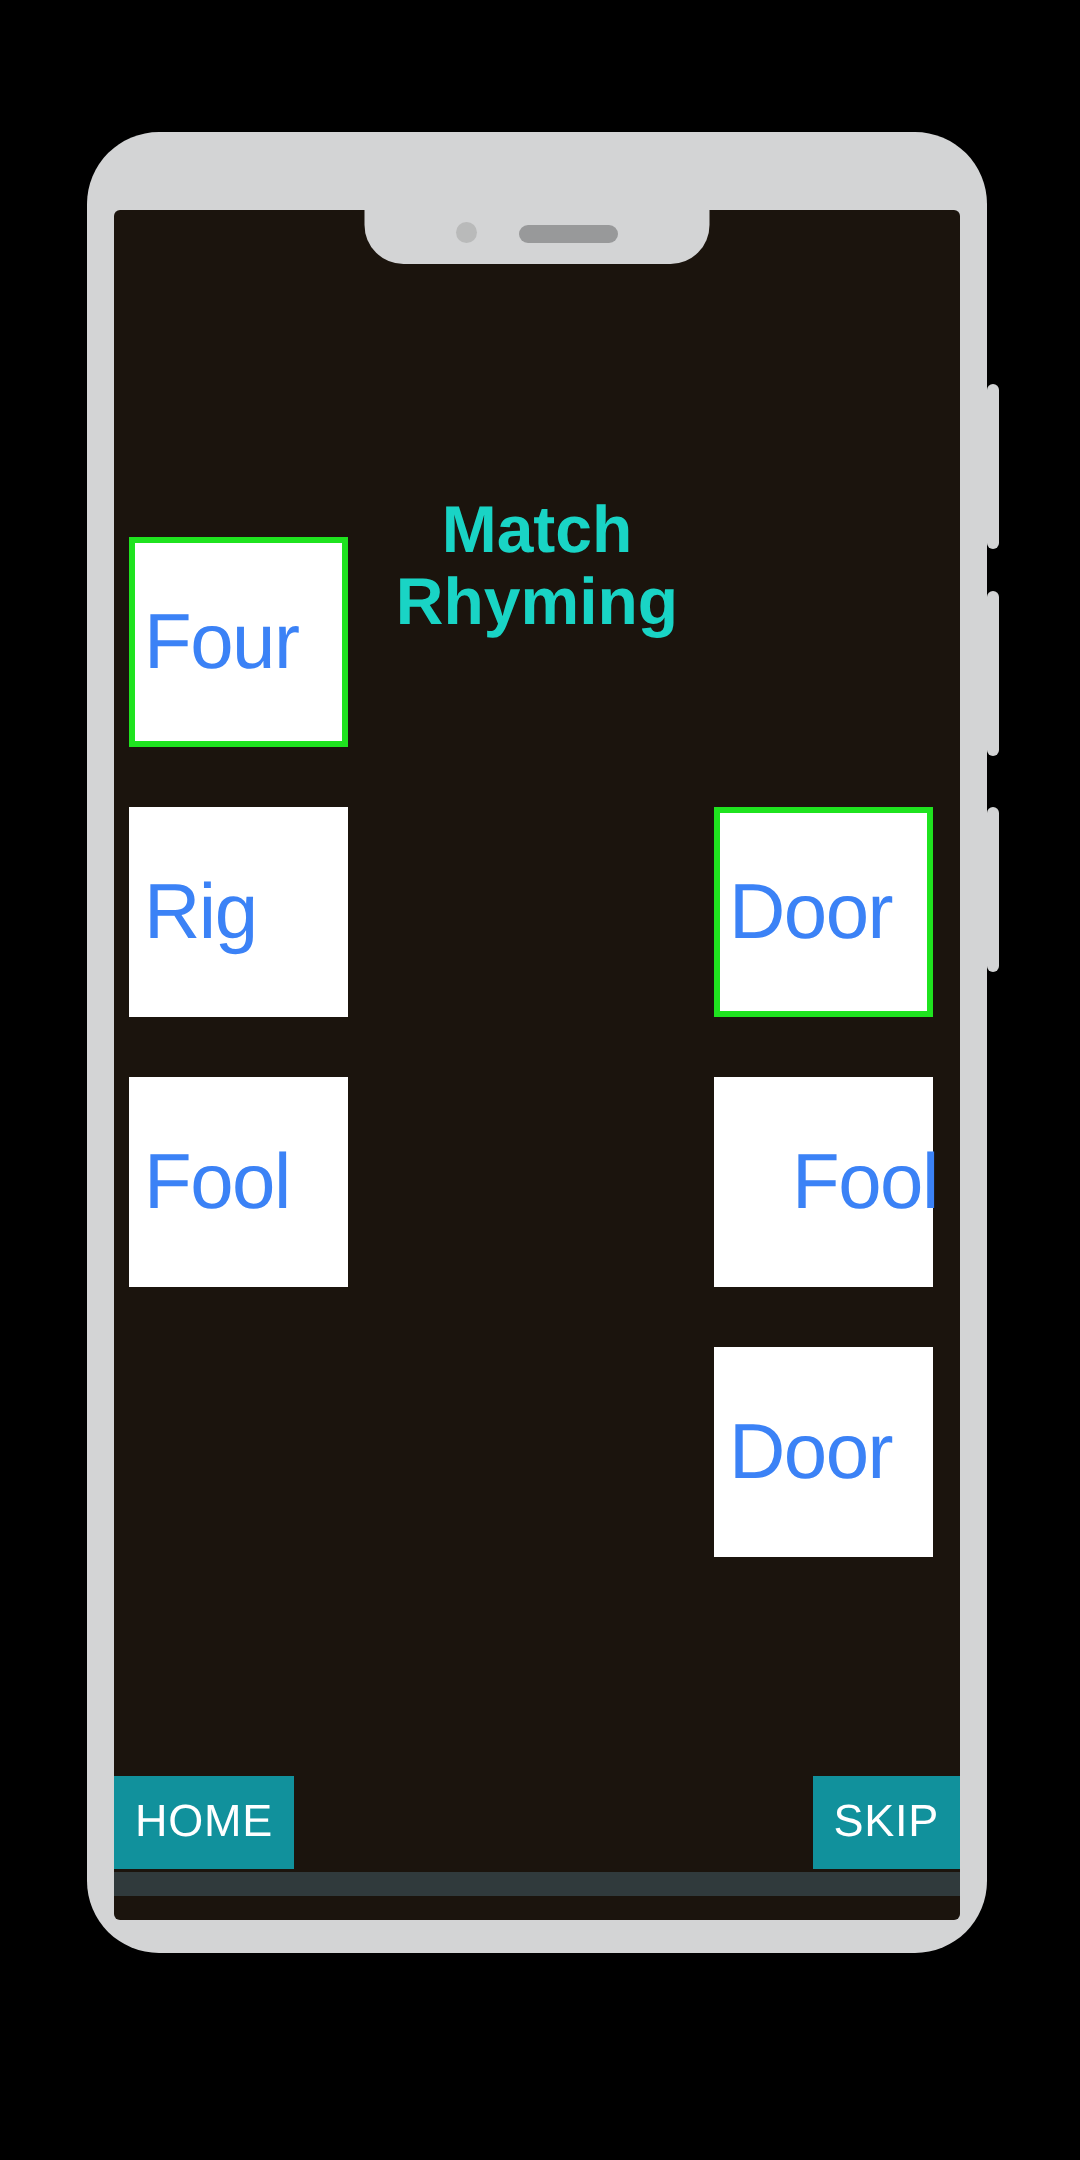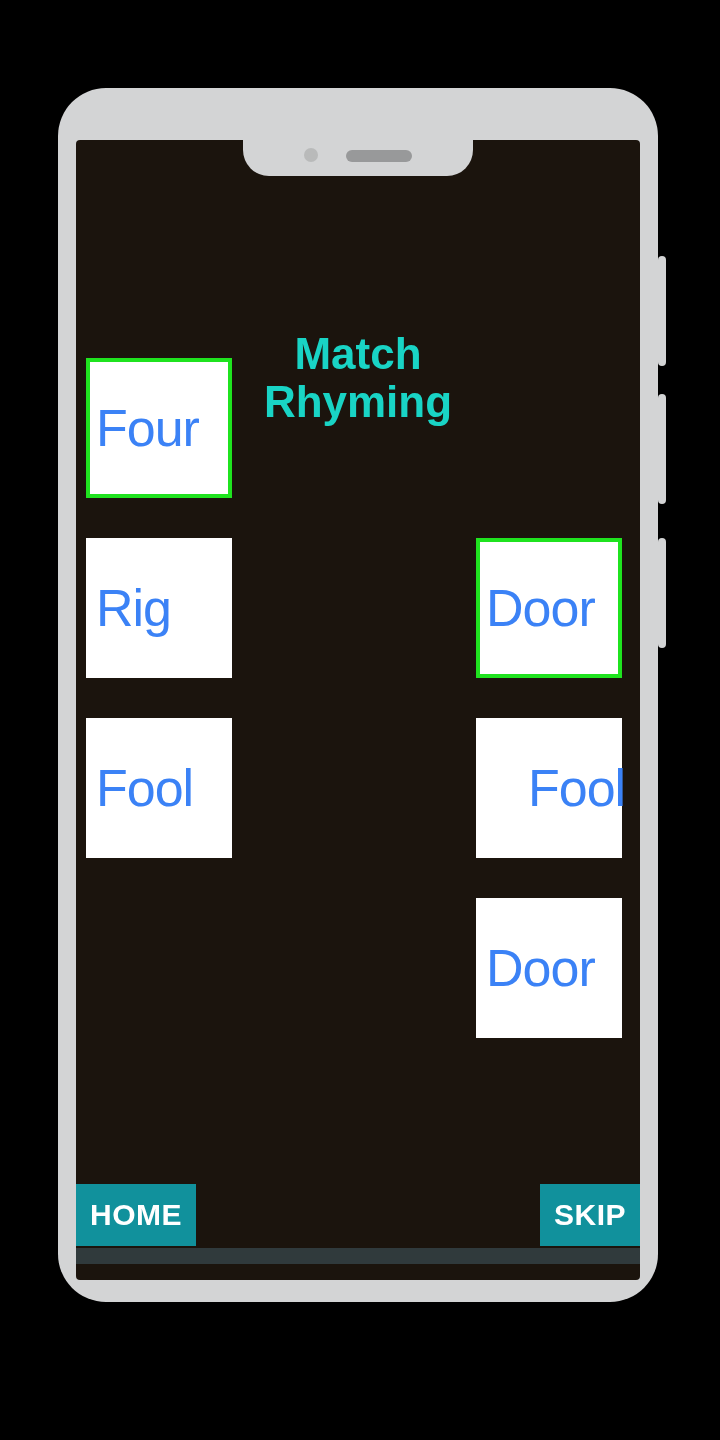--- a/index.html
+++ b/index.html
@@ -140,21 +140,21 @@
     height: 16px;
     background: #303a3c;
   }
   .btn {
     position: absolute;
     bottom: 18px;
     height: 62px;
     background: #11919c;
     color: #fff;
     font-size: 30px;
-    font-weight: 700;
+    font-weight: 400;
     display: flex;
     align-items: center;
     justify-content: center;
     padding: 0 14px;
     letter-spacing: 0.5px;
   }
   .btn.home { left: 0; }
   .btn.skip { right: 0; margin-left: 48px; }
 </style>
 </head>

